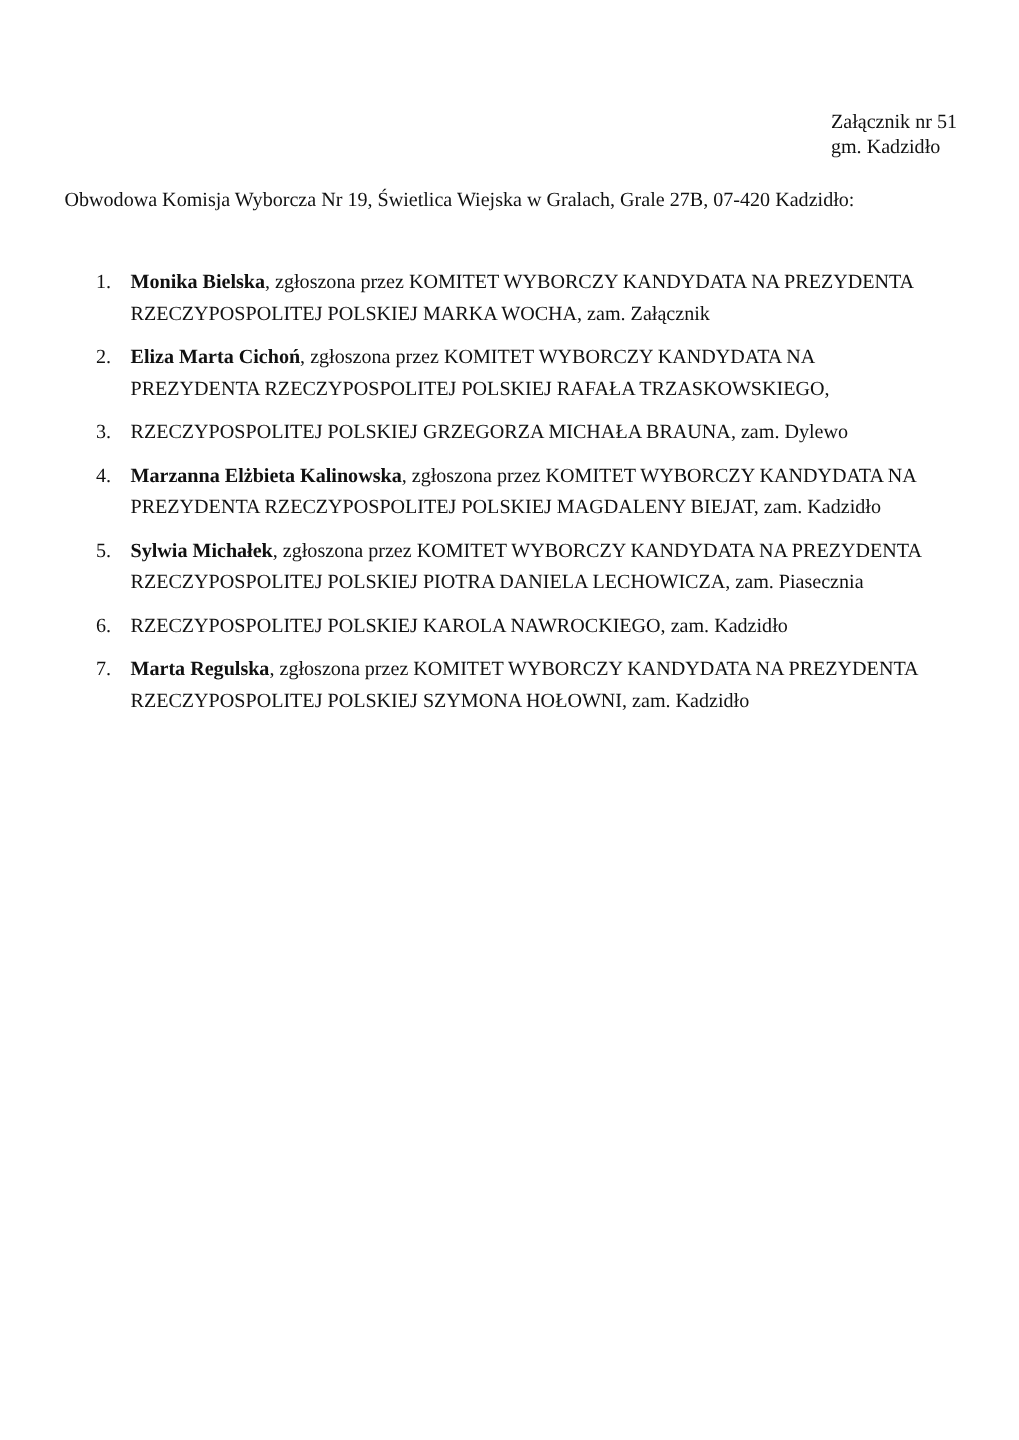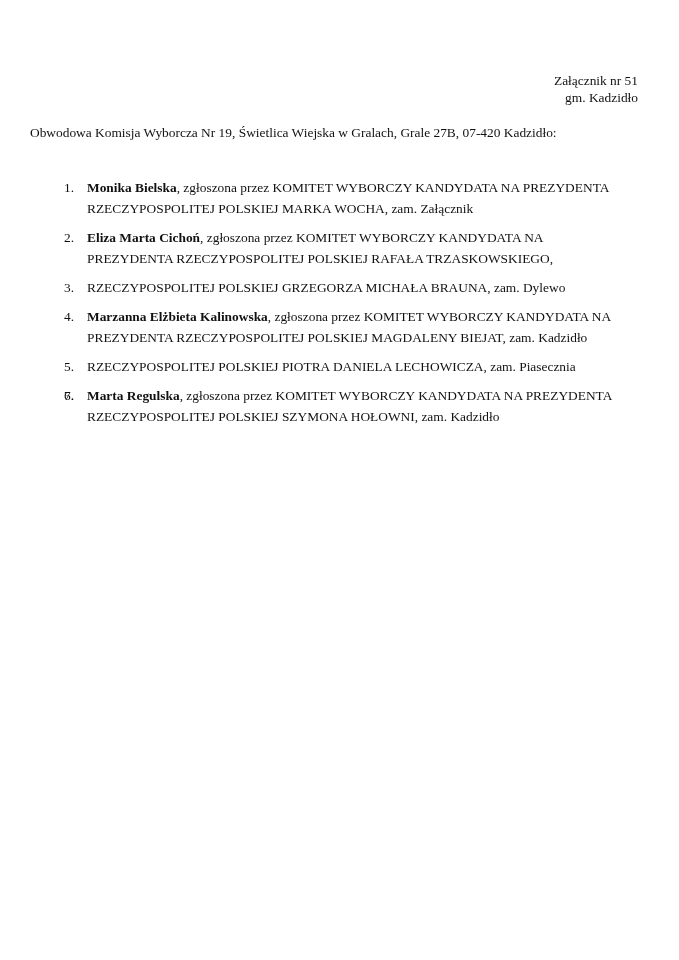--- a/index.html
+++ b/index.html
@@ -13,27 +13,26 @@
       position: relative;
       overflow: hidden;
       font-family: "Liberation Serif", "DejaVu Serif", serif;
       color: #111111;
       font-size: 13.4px;
     }
     .header-right {
       position: absolute;
       right: 41px;
       top: 72px;
-      text-align: right;
       line-height: 17px;
     }
     .header-right div { white-space: nowrap; }
     .committee-line {
       position: absolute;
-      left: 30px;
+      left: 43px;
       top: 124px;
       white-space: nowrap;
       line-height: 17px;
     }
     .members {
       position: absolute;
       left: 0;
       top: 177px;
       margin: 0;
       padding: 0;
@@ -102,27 +101,29 @@
     <span class="member-number">4.</span>
     <div class="member-text">
       <span class="member-line"><span class="member-name">Marzanna Elżbieta Kalinowska</span><span>, zgłoszona przez KOMITET WYBORCZY KANDYDATA NA</span></span>
       <span class="member-line">PREZYDENTA RZECZYPOSPOLITEJ POLSKIEJ MAGDALENY BIEJAT, zam. Kadzidło</span>
     </div>
   </li>
 
   <li class="member">
     <span class="member-number">5.</span>
     <div class="member-text">
+      <span class="member-line"><span class="member-name">Sylwia Michałek</span><span>, zgłoszona przez KOMITET WYBORCZY KANDYDATA NA PREZYDENTA</span></span>
       <span class="member-line">RZECZYPOSPOLITEJ POLSKIEJ PIOTRA DANIELA LECHOWICZA, zam. Piasecznia</span>
     </div>
   </li>
 
   <li class="member">
     <span class="member-number">6.</span>
     <div class="member-text">
+      <span class="member-line">RZECZYPOSPOLITEJ POLSKIEJ KAROLA NAWROCKIEGO, zam. Kadzidło</span>
     </div>
   </li>
 
   <li class="member">
     <span class="member-number">7.</span>
     <div class="member-text">
       <span class="member-line"><span class="member-name">Marta Regulska</span><span>, zgłoszona przez KOMITET WYBORCZY KANDYDATA NA PREZYDENTA</span></span>
       <span class="member-line">RZECZYPOSPOLITEJ POLSKIEJ SZYMONA HOŁOWNI, zam. Kadzidło</span>
     </div>
   </li>

